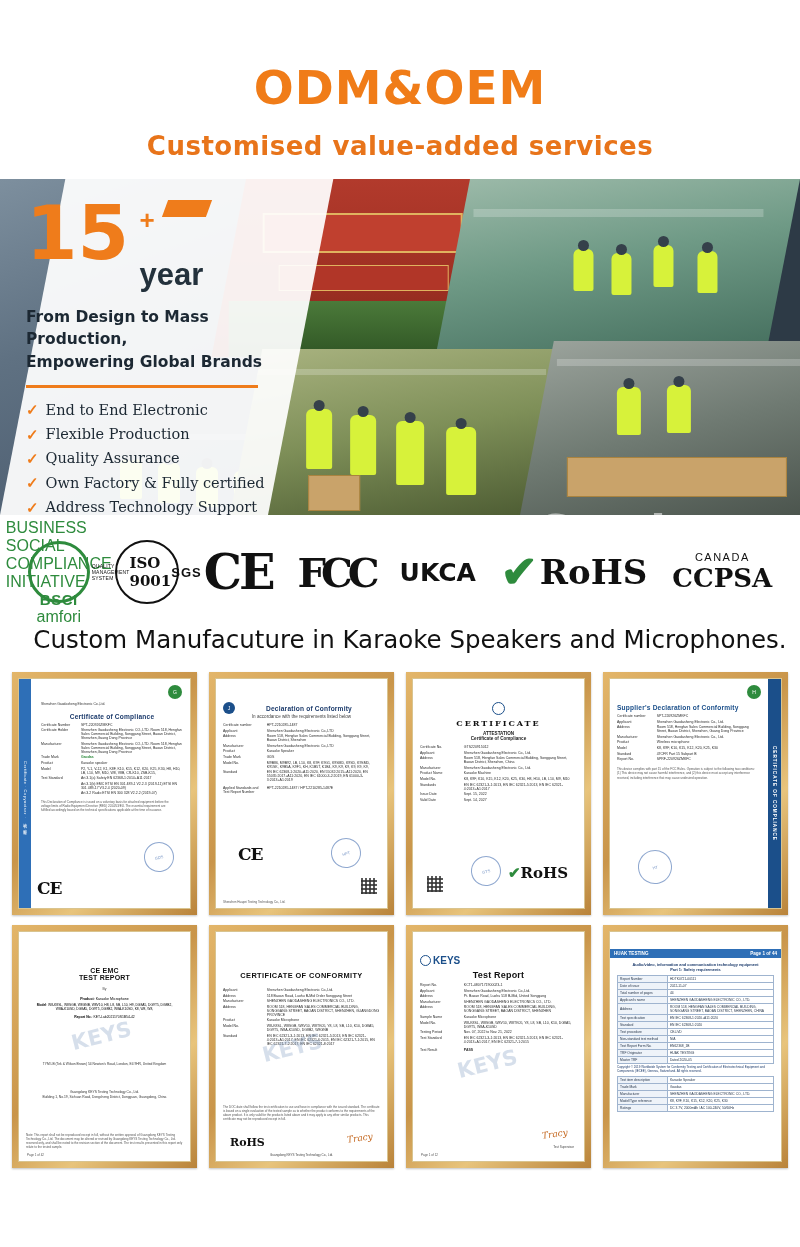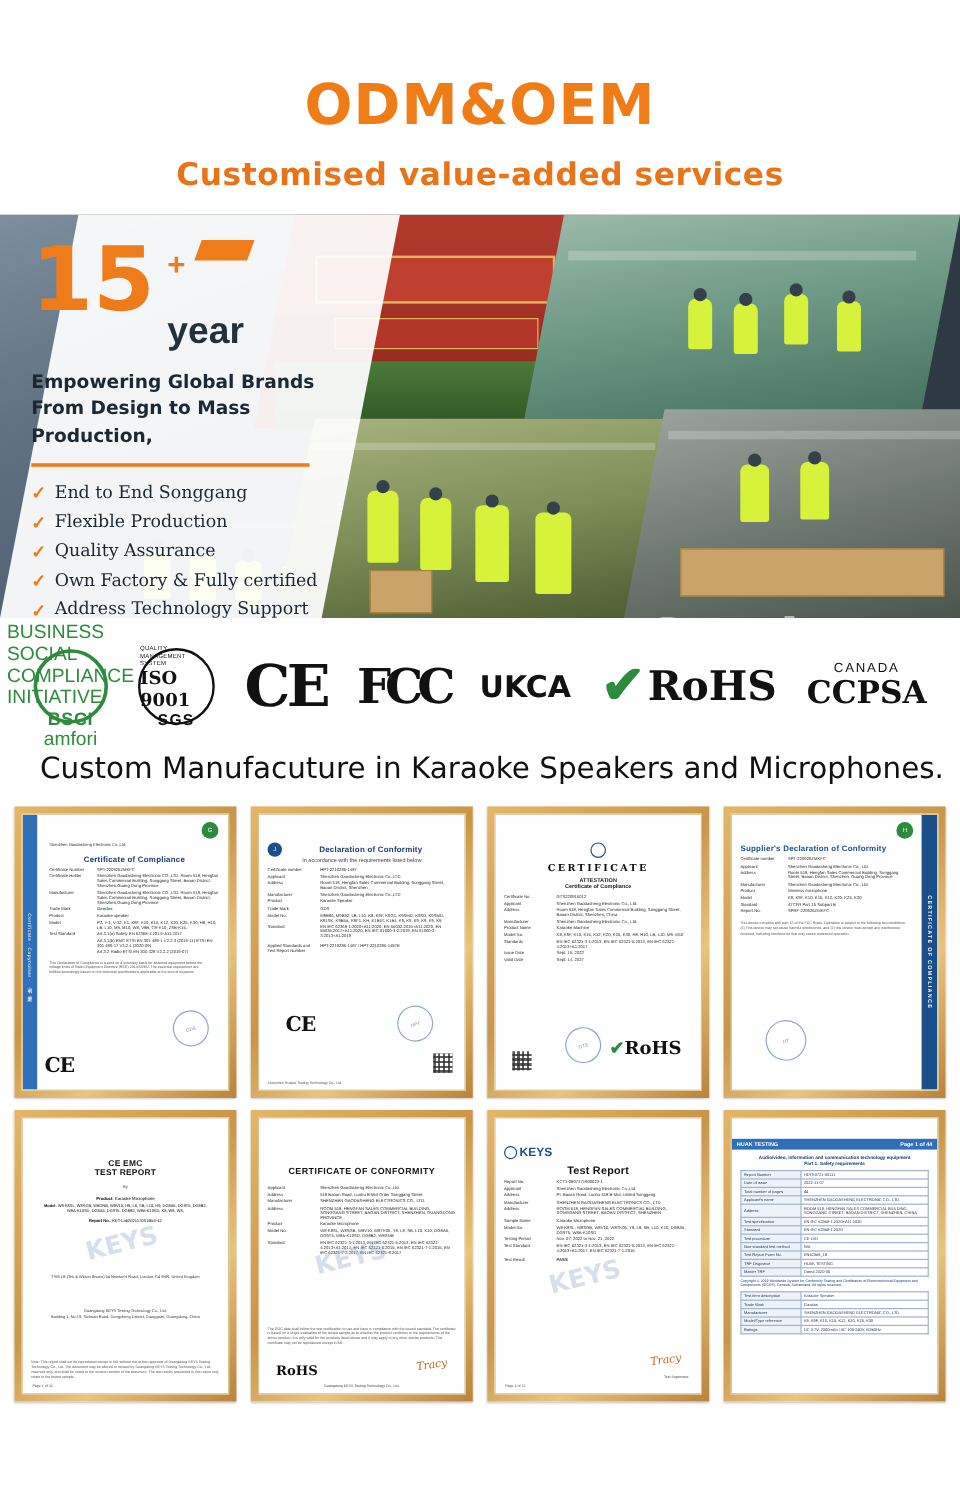--- a/index.html
+++ b/index.html
@@ -172,21 +172,21 @@
   }
   .logo-badge { position:relative; }
   .circ {
     width: 62px; height: 62px; border-radius:50%;
     border: 3px solid #2e8b3d; display:flex; flex-direction:column;
     align-items:center; justify-content:center; color:#2e8b3d;
   }
   .bsci-word { font-size: 15px; font-weight:bold; letter-spacing:0.5px;}
   .iso-circ {
     width: 64px; height: 64px; border-radius:50%;
-    border: 2px solid #111; display:flex; flex-direction:column;
+    border: 2px solid #111; display:flex; 
     align-items:center; justify-content:center; color:#111;
   }
   .iso-top { font-size: 5px; letter-spacing:0.2px;}
   .iso-9001 { font-size: 15px; font-weight:bold; font-family:"DejaVu Serif",serif;}
   .iso-sgs { font-size: 13px; font-weight:bold; letter-spacing:1px;}
   .ce-mark {
     font-size: 48px; font-weight: bold; color:#111; letter-spacing: -3px;
     font-family: "DejaVu Serif", serif;
   }
   .fcc-mark {
@@ -380,29 +380,29 @@
     <div>
       <span class="big-15">15</span>
       <span class="plus-year">
         <span class="plus-sym">+</span>
         <span class="orange-tag"></span>
         <div class="year-word">year</div>
       </span>
     </div>
 
     <div class="hero-tagline">
+      <div>From Design to Mass Production,</div>
       <div>Empowering Global Brands</div>
-      <div>From Design to Mass Production,</div>
     </div>
 
     <div class="hero-rule"></div>
 
     <div class="feature">
       <span class="tick">✓</span>
-      <span>End to End Songgang</span>
+      <span>End to End Electronic</span>
     </div>
     <div class="feature">
       <span class="tick">✓</span>
       <span>Flexible Production</span>
     </div>
     <div class="feature">
       <span class="tick">✓</span>
       <span>Quality Assurance</span>
     </div>
     <div class="feature">

